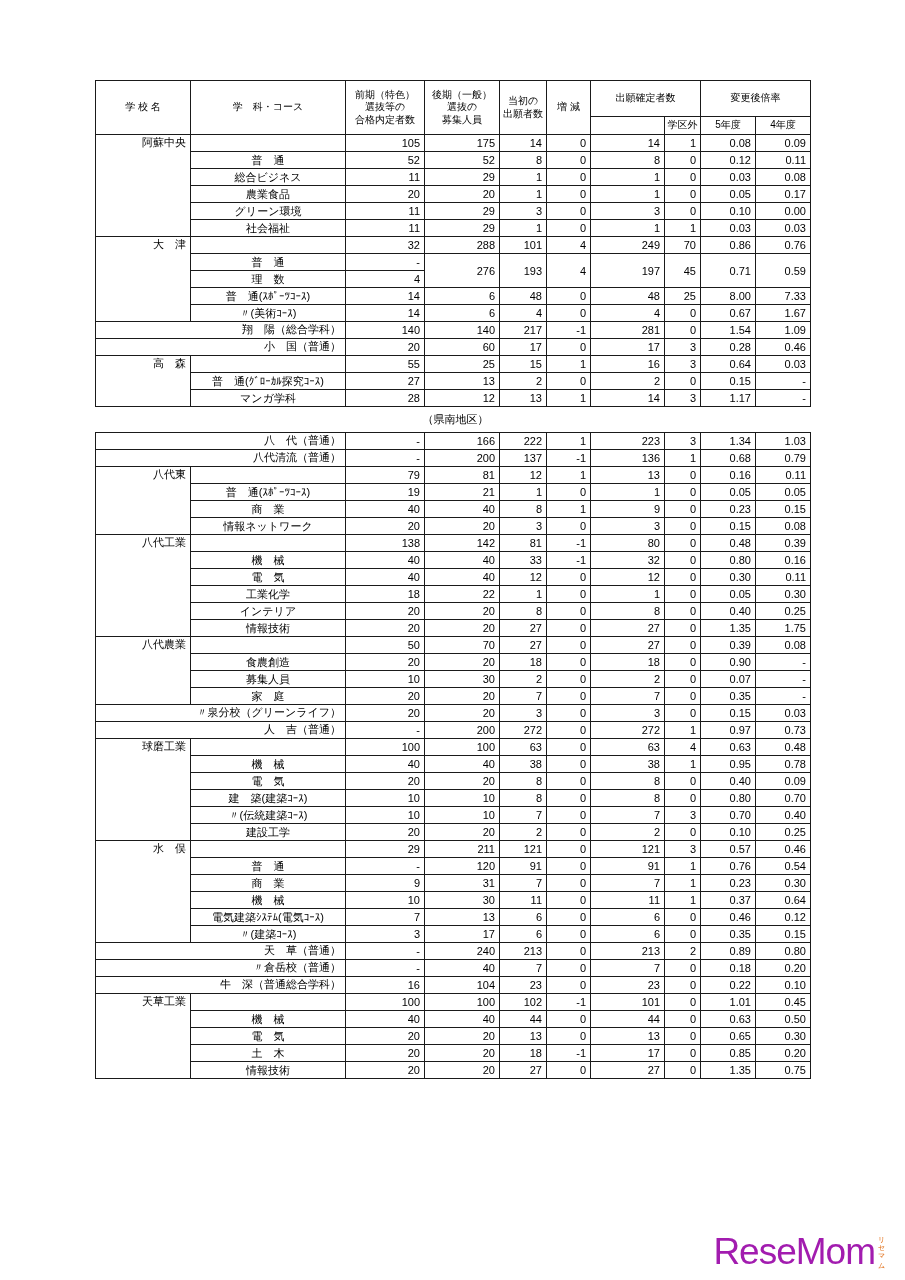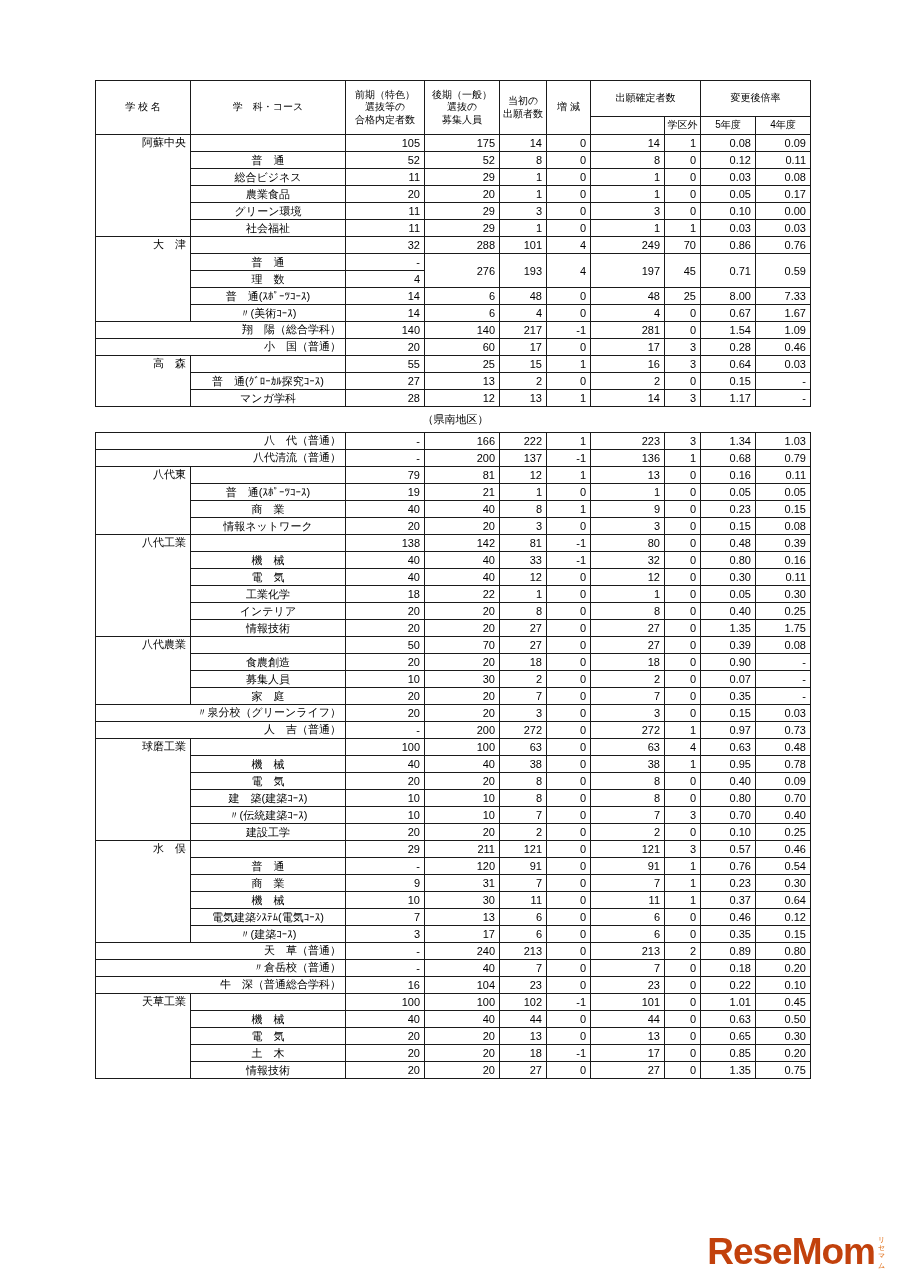--- a/index.html
+++ b/index.html
@@ -21,22 +21,22 @@
   #main-table thead tr.hr2{height:18px;}
   #main-table td.school{text-align:right;vertical-align:top;padding-top:0;}
   #main-table td.course{text-align:center;}
   #main-table td.num{text-align:right;}
   #main-table tr.section-row td{
     border:none;height:25px;font-size:11px;text-align:center;
     padding-left:9px;vertical-align:middle;
   }
   .logo{position:absolute;right:30px;bottom:10px;line-height:1;}
   .logo-text{
-    font-family:"Liberation Sans",sans-serif;font-weight:bold;
-    font-size:37px;color:#c2410c;letter-spacing:-1px;
+    font-family:"Liberation Sans",sans-serif;font-weight:normal;
+    font-size:37px;color:#a21caf;letter-spacing:-1px;
   }
   .logo-ruby{
     position:absolute;right:-10px;top:-2px;font-size:7px;color:#e06a10;
     writing-mode:vertical-rl;letter-spacing:1px;
   }
 </style>
 </head>
 <body>
 
 <div class="page">

